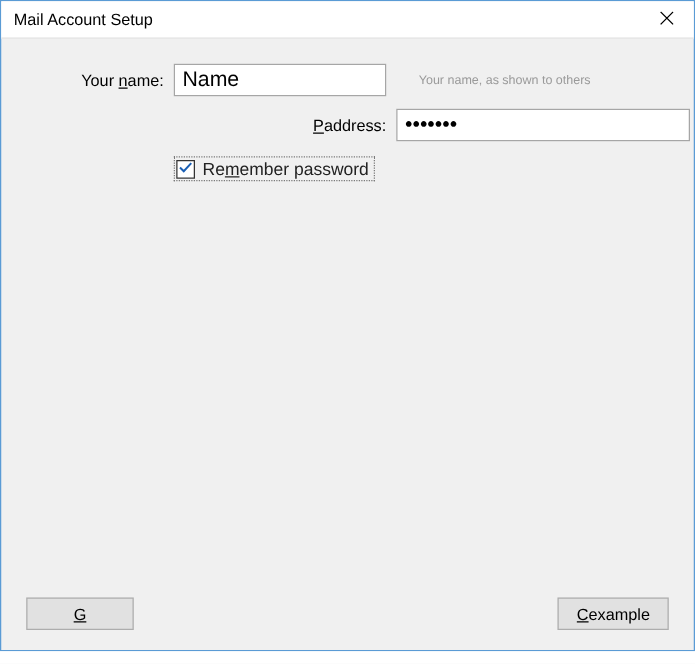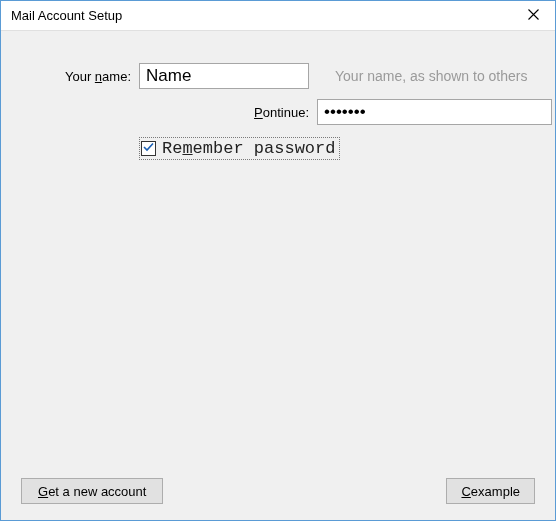--- a/index.html
+++ b/index.html
@@ -2,31 +2,31 @@
 <html><head>
   <meta charset="utf-8">
   <style>
     * { box-sizing: border-box; margin: 0; padding: 0; }
     body { font-family: "Segoe UI", Tahoma, sans-serif; font-size: 13px; color: #222; background: #fff; }
     .window { width: 556px; height: 521px; border: 1px solid #5a9bd5; background: #f0f0f0; display: flex; flex-direction: column; }
     .titlebar { height: 30px; background: #fff; display: flex; align-items: center; justify-content: space-between; padding: 0 0 0 10px; border-bottom: 1px solid #e0e0e0; }
     .titlebar-title { font-size: 13px; color: #000; }
     .close-btn { width: 44px; height: 30px; display: flex; align-items: center; justify-content: center; cursor: pointer; }
     .close-btn svg { width: 11px; height: 11px; }
-    .content { flex: 1; padding: 32px 20px 0 20px; display: flex; flex-direction: column; gap: 17px; }
+    .content { flex: 1; padding: 20px 20px 0 20px; display: flex; flex-direction: column; gap: 17px; }
     .form { display: grid; grid-template-columns: 110px 170px 1fr; column-gap: 8px; row-gap: 10px; align-items: center; }
     .form-label { text-align: right; font-size: 13px; color: #000; }
     .form-label .ul { text-decoration: underline; }
     .text-input { height: 26px; border: 1px solid #a6a6a6; background: #fff; padding: 2px 6px; font-family: inherit; font-size: 17px; color: #000; outline: none; }
-    .hint { font-size: 14px; color: #9a9a9a; padding-left: 18px; }
+    .hint { font-size: 10px; color: #9a9a9a; padding-left: 18px; }
     .checkbox-row { grid-column: 2 / 4; display: flex; align-items: center; gap: 6px; margin-top: 2px; }
     .checkbox-wrap { display: inline-flex; align-items: center; gap: 6px; border: 1px dotted #7a7a7a; padding: 1px 4px 1px 1px; }
     .checkbox { width: 15px; height: 15px; border: 1px solid #333; background: #fff; display: inline-flex; align-items: center; justify-content: center; cursor: pointer; }
     .checkbox svg { width: 11px; height: 11px; }
-    .checkbox-label { font-size: 17px; cursor: pointer; font-family: Liberation Mono, monospace; }
+    .checkbox-label { font-size: 14px; cursor: pointer; }
     .checkbox-label .ul { text-decoration: underline; }
     .footer { margin-top: auto; padding: 12px 0 16px 0; display: flex; align-items: center; gap: 10px; }
     .footer-spacer { flex: 1; }
     .btn { min-width: 86px; height: 26px; padding: 0 14px; background: #e1e1e1; border: 1px solid #adadad; font-family: inherit; font-size: 13px; color: #000; cursor: pointer; display: inline-flex; align-items: center; justify-content: center; }
     .btn.wide { padding: 0 16px; }
     .btn .ul { text-decoration: underline; }
   </style>
 </head>
 <body>
 
@@ -44,21 +44,21 @@
 
   <div class="content">
     <div class="form">
 
       <div class="form-label"><span>Your </span><span class="ul">n</span><span>ame:</span></div>
       <input type="text" class="text-input" value="Name" style="">
       <div class="hint">Your name, as shown to others</div>
 
       <div></div>
 
-      <div class="form-label"><span class="ul">P</span><span>ontinue:</span></div>
+      <div class="form-label"><span class="ul">P</span><span>address:</span></div>
       <input type="text" class="text-input" value="•••••••" style="">
       <div></div>
 
       <div class="checkbox-row">
         <span class="checkbox-wrap">
           <span class="checkbox">
             <span>
               <svg viewBox="0 0 11 11">
                   <path d="M1 5 L4 8 L10 1.5" stroke="#1a5fb4" stroke-width="1.6" fill="none"></path>
                 </svg>
@@ -66,21 +66,20 @@
           </span>
           <span class="checkbox-label"><span>Re</span><span class="ul">m</span><span>ember password</span></span>
         </span>
       </div>
 
     </div>
 
     <div class="footer">
       <button class="btn wide">
           <span class="ul">G</span>
-          <span>et a new account</span>
         </button>
       <div class="footer-spacer"></div>
       <button class="btn">
           <span class="ul">C</span>
           <span>example</span>
         </button>
     </div>
   </div>
 </div>
 

